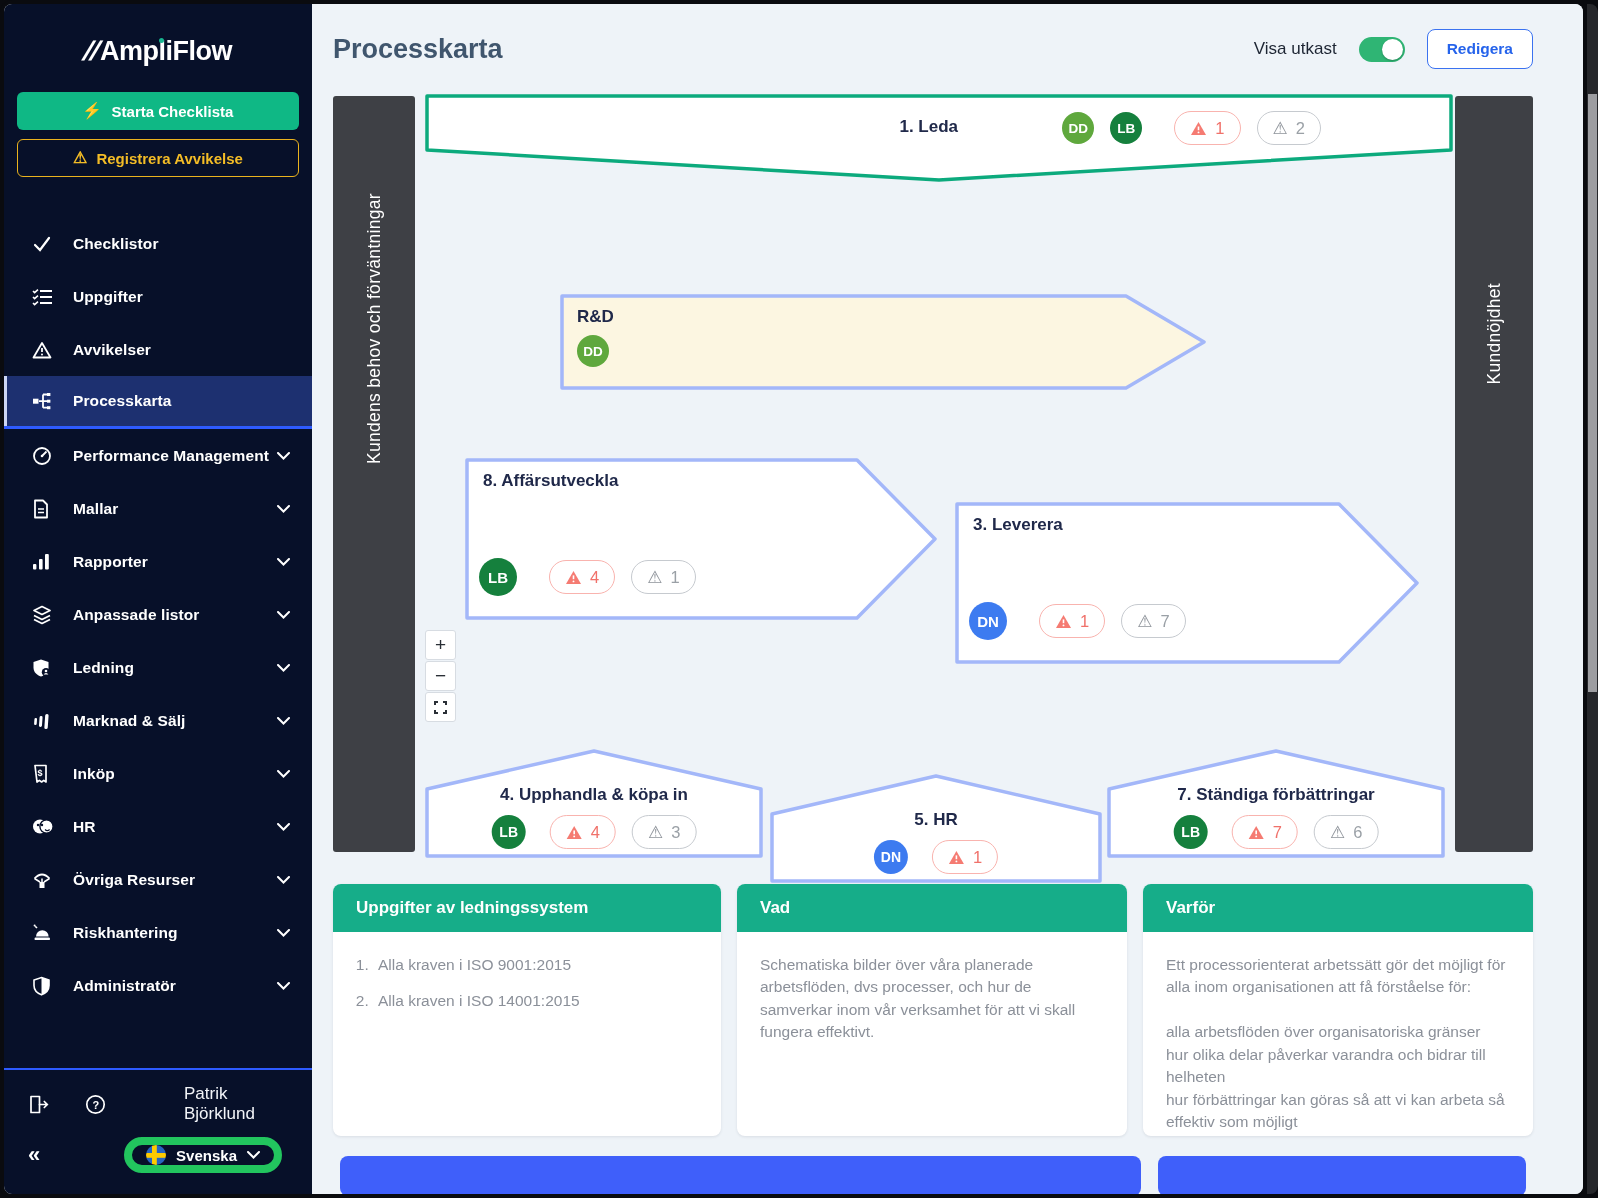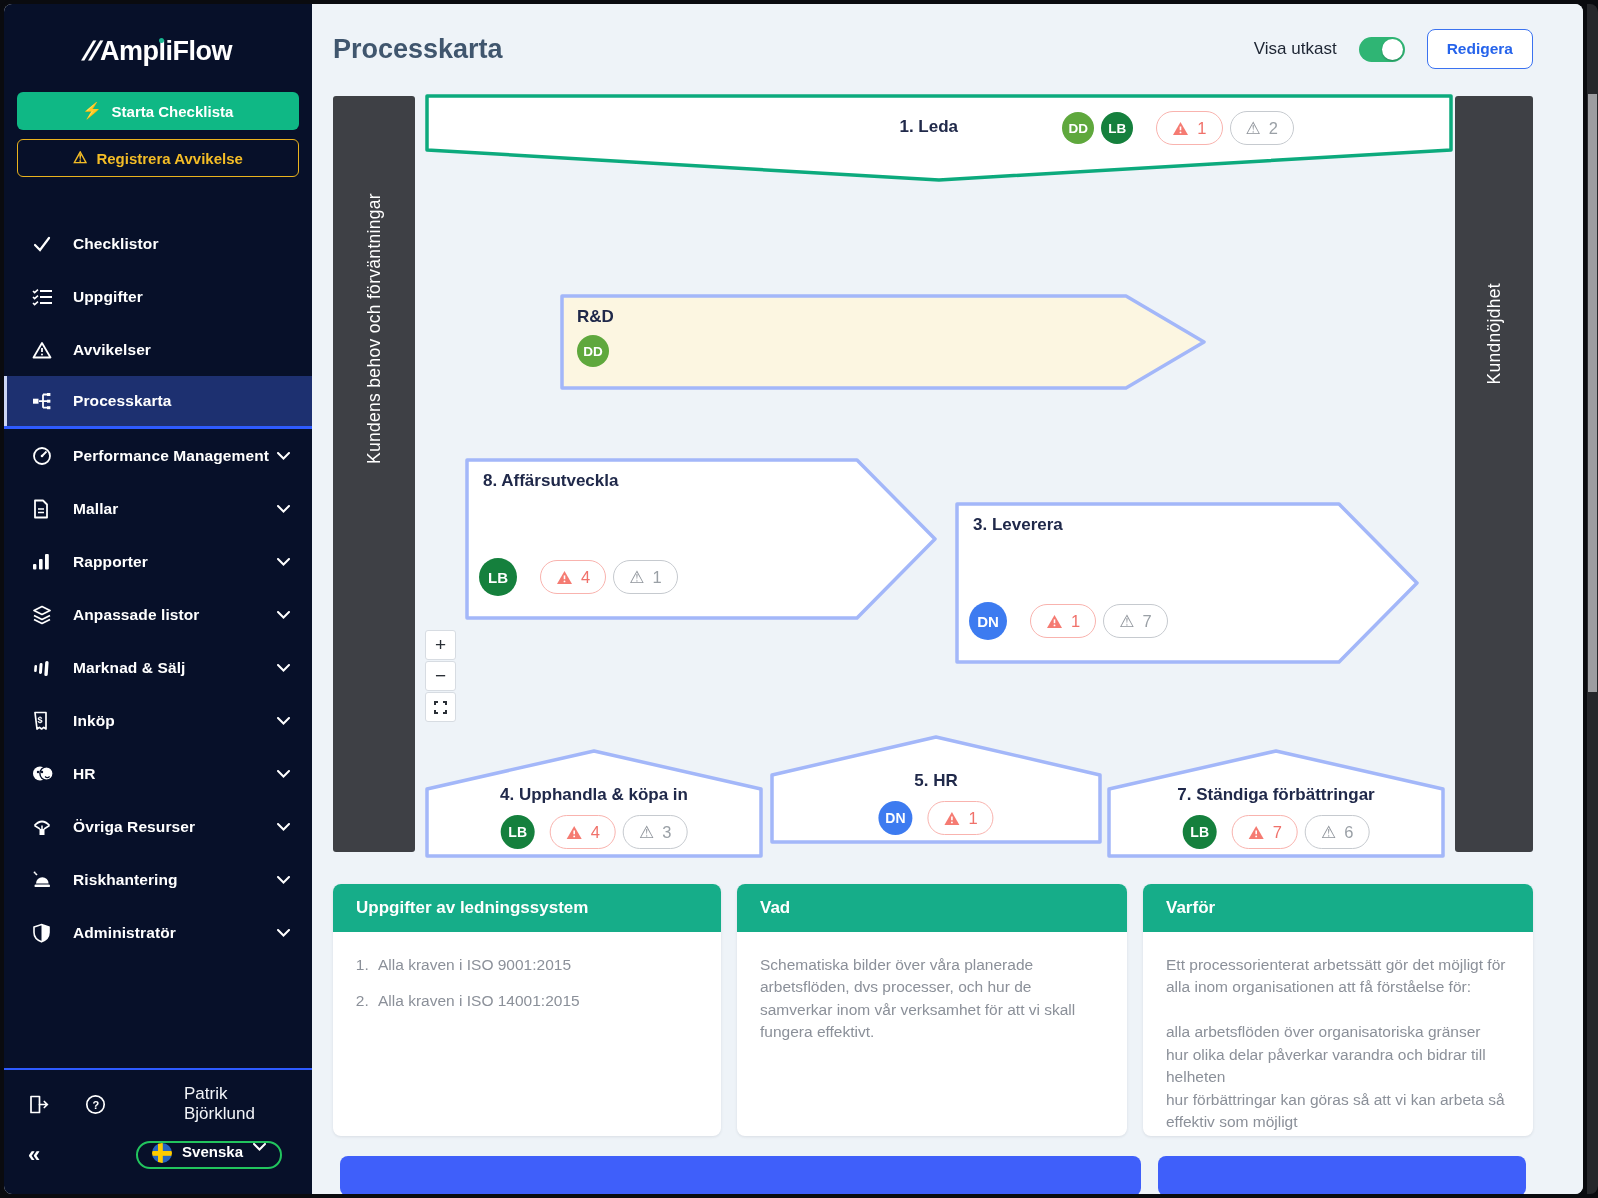--- a/index.html
+++ b/index.html
@@ -26,21 +26,21 @@
   .nav-item .chev { margin-left:auto; display:flex; }
   .nav-item.active { background:#1d3070; border-bottom:3px solid #2e5bff; }
   .nav-item.active::before { content:""; position:absolute; left:0; top:0; bottom:0; width:3px; background:#ccd6f5; }
 
   .sb-divider { height:2px; background:#2e5bff; margin:0; }
   .sb-footer1 { height:52px; display:flex; align-items:center; padding:0 24px; margin-top:8px; }
   .sb-footer1 .ficon { margin-right:36px; display:flex; cursor:pointer; }
   .user-name { font-size:17px; font-weight:400; color:#f2f4f8; margin-left:42px; }
   .sb-footer2 { height:64px; display:flex; align-items:center; padding:0 24px 14px 24px; }
   .collapse { font-size:22px; font-weight:700; cursor:pointer; letter-spacing:-2px; }
-  .lang-pill { margin-left:auto; margin-right:6px; height:28px; min-width:138px; border:2px solid #22c55e; border-radius:19px; display:flex; align-items:flex-start; gap:10px; padding:0 14px; cursor:pointer; }
+  .lang-pill { margin-left:auto; margin-right:6px; height:36px; min-width:138px; border:8px solid #22c55e; border-radius:19px; display:flex; align-items:center; gap:10px; padding:0 14px; cursor:pointer; }
   .flag { width:20px; height:20px; border-radius:50%; background-color:#2765c0; background-image:linear-gradient(#fecb00,#fecb00),linear-gradient(#fecb00,#fecb00); background-size:24% 100%,100% 24%; background-position:38% 0,0 50%; background-repeat:no-repeat; }
   .lang-label { font-size:15px; font-weight:700; }
 
   
   .main { flex:1; position:relative; background:#eef3f8; padding-left:21px; }
   .main-inner { width:1200px; }
   .mheader { height:90px; display:flex; align-items:center; }
   .page-title { font-size:27px; font-weight:700; color:#40566e; }
   .header-right { margin-left:auto; display:flex; align-items:center; gap:22px; }
   .toggle-label { font-size:17px; color:#1d2533; }
@@ -67,21 +67,21 @@
   .av-34 { width:34px; height:34px; font-size:14px; }
   .av-green { background:#5fa83d; }
   .av-pink  { background:#15803d; }
   .av-blue  { background:#3d7bf0; }
 
   .pill { height:34px; padding:0 15px; border-radius:18px; display:inline-flex; align-items:center; gap:8px; font-size:16.5px; background:#fff; }
   .pill.red  { border:1.5px solid #f9b3ae; color:#f0716a; }
   .pill.gray { border:1.5px solid #c6cacf; color:#9aa0a6; }
   .pill .wglyph { font-size:17px; line-height:1; color:#8f949b; }
 
-  .badge-row { position:absolute; display:flex; align-items:center; gap:7px; }
+  .badge-row { position:absolute; display:flex; align-items:center; gap:16px; }
 
   .zoomctl { position:absolute; left:92px; top:536px; display:flex; flex-direction:column; gap:1px; }
   .zbtn { width:31px; height:30px; background:#fff; border:1px solid #d7dce2; border-radius:3px; display:flex; align-items:center; justify-content:center; font-size:19px; color:#2a2f36; cursor:pointer; }
   .fs-icon { width:13px; height:13px; position:relative; }
   .fs-icon::before,.fs-icon::after { content:""; position:absolute; width:13px; height:13px; }
   .fs-icon::before { border-left:2px solid #2a2f36; border-right:2px solid #2a2f36; top:0; clip-path:polygon(0 0,100% 0,100% 30%,0 30%,0 70%,100% 70%,100% 100%,0 100%); display:none; }
   .fs-corner { position:absolute; width:4px; height:4px; border:2px solid #2a2f36; }
   .fs-tl { left:0; top:0; border-right:none; border-bottom:none; }
   .fs-tr { right:0; top:0; border-left:none; border-bottom:none; }
   .fs-bl { left:0; bottom:0; border-right:none; border-top:none; }
@@ -213,20 +213,36 @@
       </div>
       <div class="nav-item">
         <span class="nicon">
           <svg width="20" height="20" viewBox="0 0 20 20">
                 <path d="M10 1.5 L18 5.5 10 9.5 2 5.5 Z" stroke="#fff" stroke-width="1.7" fill="none" stroke-linejoin="round"></path>
                 <path d="M2 10.5 l8 4 8-4" stroke="#fff" stroke-width="1.7" fill="none" stroke-linejoin="round"></path>
                 <path d="M2 14.5 l8 4 8-4" stroke="#fff" stroke-width="1.7" fill="none" stroke-linejoin="round"></path>
               </svg>
         </span>
         <span class="nlabel">Anpassade listor</span>
+        <span class="chev">
+              <svg width="13" height="8" viewBox="0 0 13 8">
+                <path d="M1 1 l5.5 5.5 L12 1" stroke="#fff" stroke-width="2" fill="none" stroke-linecap="round"></path>
+              </svg>
+            </span>
+      </div>
+      <div class="nav-item">
+        <span class="nicon">
+          <svg width="20" height="20" viewBox="0 0 20 20">
+                <path d="M9 1.5 L16.5 4 V9.5 C16.5 14.5 13 17 9 18.5 C5 17 1.5 14.5 1.5 9.5 V4 Z" fill="#fff"></path>
+                <circle cx="14" cy="14.2" r="4.2" fill="#071029"></circle>
+                <circle cx="14" cy="13" r="1.3" fill="#fff"></circle>
+                <path d="M11.6 16.6 a2.6 2.6 0 0 1 4.8 0" fill="#fff"></path>
+              </svg>
+        </span>
+        <span class="nlabel">Ledning</span>
         <span class="chev">
               <svg width="13" height="8" viewBox="0 0 13 8">
                 <path d="M1 1 l5.5 5.5 L12 1" stroke="#fff" stroke-width="2" fill="none" stroke-linecap="round"></path>
               </svg>
             </span>
       </div>
       <div class="nav-item">
         <span class="nicon">
           <svg width="19" height="20" viewBox="0 0 19 20">
                 <g transform="skewX(-4)">
@@ -483,21 +499,21 @@
                   </svg>
               <span>4</span>
             </span>
             <span class="pill gray">
               <span class="wglyph">⚠</span>
               <span>3</span>
             </span>
           </div>
         </div>
 
-        <div class="shape" style="left:437px; top:641px; width:332px; height:109px;text-align:center;">
+        <div class="shape" style="left:437px; top:680px; width:332px; height:109px;text-align:center;">
           <svg class="outline" width="332" height="109" viewBox="0 0 332 109">
                 <polygon points="166,2 330,40 330,107 2,107 2,40" fill="#ffffff" stroke="#a3b7f9" stroke-width="3.5" stroke-linejoin="round"></polygon>
               </svg>
           <span class="shape-title" style="left:50%; top:36px; transform:translateX(-50%);">5. HR</span>
           <div class="badge-row" style="left:50%; top:66px; transform:translateX(-50%);">
             <span class="avatar av-34 av-blue">DN</span>
             <span class="pill red" style="margin-left:8px;">
               <svg width="17" height="15" viewBox="0 0 17 15">
                     <path d="M8.5 1 L16 14 H1 Z" fill="#f57b72"></path>
                     <path d="M8.5 5.4 v3.8" stroke="#fff" stroke-width="1.6"></path>

